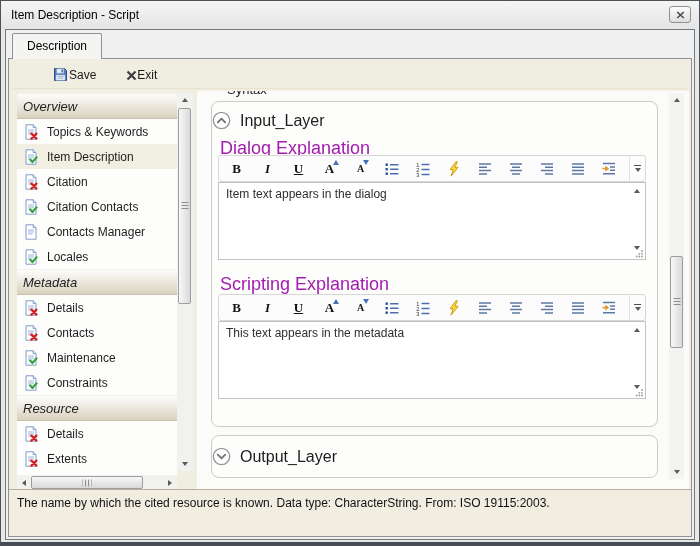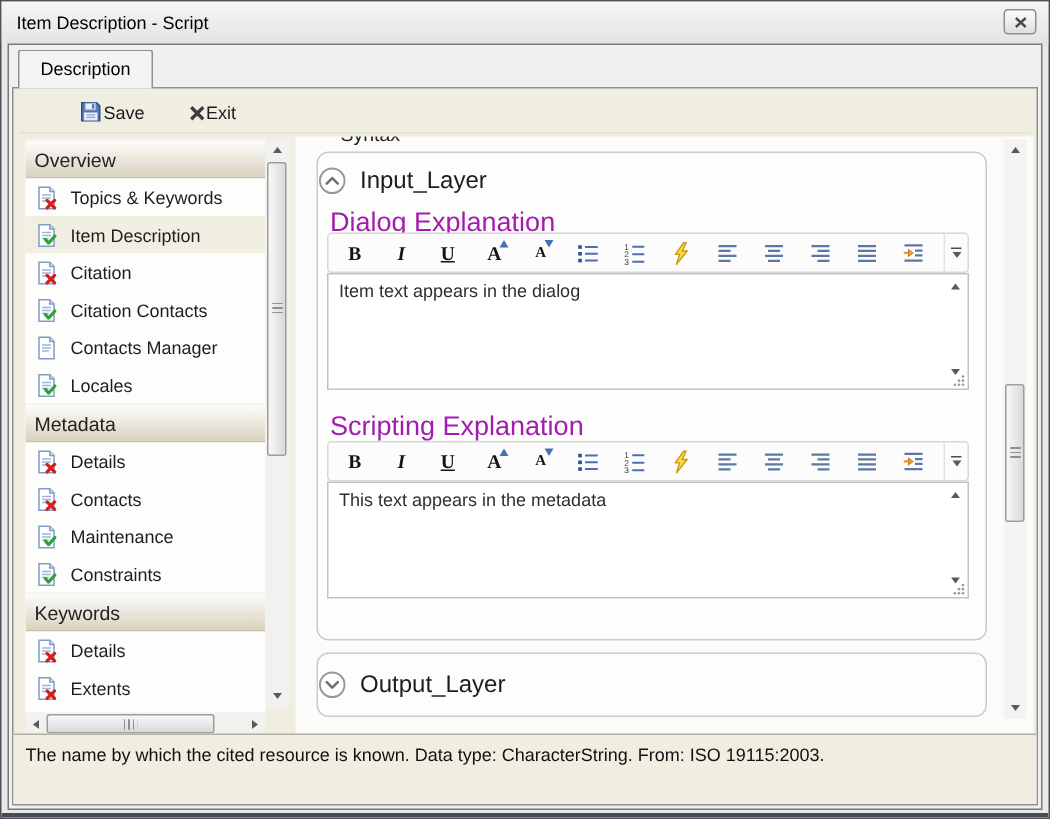--- a/index.html
+++ b/index.html
@@ -7,21 +7,21 @@
   .frame-bottom-dark{position:absolute;left:0;right:0;bottom:0;height:3px;background:#454c55;}
   .titlebar{position:absolute;top:0;left:0;right:0;height:28px;background:linear-gradient(#f5f5f5,#e4e4e4);line-height:28px;padding-left:10px;font-size:12px;color:#000;}
   .closebtn{position:absolute;top:5px;right:8px;width:20px;height:15px;border:1px solid #8f8f8f;border-radius:3px;background:linear-gradient(#fdfdfd,#dedede);display:flex;align-items:center;justify-content:center;cursor:default;}
   .client{position:absolute;left:4px;right:4px;top:28px;bottom:5px;background:#f0f0f0;border:1px solid #75797f;}
   .tab{position:absolute;left:6px;top:3px;height:26px;padding:0 14px;background:#f4f4f2;border:1px solid #8f9194;border-bottom:none;border-radius:2px 2px 0 0;font-size:12px;line-height:25px;color:#000;z-index:2;box-sizing:border-box;}
   .tabpage{position:absolute;left:2px;right:2px;top:28px;bottom:2px;background:#f0eee1;border:1px solid #8f9194;}
   .cmdbar{position:absolute;left:4px;right:4px;top:3px;height:27px;display:flex;align-items:center;gap:30px;padding-left:40px;border-bottom:1px solid #e6e2d2;box-sizing:border-box;}
   .cmd{display:flex;align-items:center;gap:0;font-size:12px;color:#1a1a1a;cursor:default;}
   
   .sidebar{position:absolute;left:8px;top:34px;width:160px;height:382px;background:#fdfdfb;overflow:hidden;font-size:12px;}
-  .sb-header{height:26px;background:linear-gradient(#fcfcfa,#d9d2bf);border-top:1px solid #f3f2ee;border-bottom:1px solid #c9c2ae;display:flex;align-items:center;padding-left:6px;font-size:13px;color:#222;box-sizing:border-box;}
+  .sb-header{height:26px;background:linear-gradient(#fcfcfa,#d9d2bf);border-top:1px solid #f3f2ee;border-bottom:1px solid #c9c2ae;display:flex;align-items:center;padding-left:6px;font-size:13px;color:#222;box-sizing:border-box;font-style:italic;}
   .sb-item{height:25px;display:flex;align-items:center;padding-left:6px;gap:8px;color:#1e1e1e;background:#fdfdfb;box-sizing:border-box;}
   .sb-item.selected{background:#f1efe2;}
   .sb-ico{width:16px;height:16px;flex:none;display:block;line-height:0;}
   
   .scroll{background:#f1f1f0;position:absolute;}
   .thumb-v{position:absolute;left:1px;width:13px;background:linear-gradient(to right,#f8f8f8,#d9d9d9);border:1px solid #9d9d9d;border-radius:2px;box-sizing:border-box;}
   .thumb-h{position:absolute;top:1px;height:13px;background:linear-gradient(#f8f8f8,#d9d9d9);border:1px solid #9d9d9d;border-radius:2px;box-sizing:border-box;}
   .grip-v{position:absolute;left:50%;top:50%;transform:translate(-50%,-50%);width:7px;height:8px;background:repeating-linear-gradient(to bottom,#8f8f8f 0 1px,transparent 1px 3px);}
   .grip-hh{position:absolute;left:50%;top:50%;transform:translate(-50%,-50%);width:9px;height:7px;background:repeating-linear-gradient(to right,#8f8f8f 0 1px,transparent 1px 3px);}
   .t-up{width:0;height:0;border-left:3.5px solid transparent;border-right:3.5px solid transparent;border-bottom:4.5px solid #5a5a5a;}
@@ -191,21 +191,21 @@
           <div class="sb-item">
             <span class="sb-ico"><svg width="16" height="16" viewBox="0 0 16 16">
                 <path d="M3 .8h7.2L13 3.6v11.6H3z" fill="#fff" stroke="#7f9cc6"></path>
                 <path d="M10.2 .8v2.8H13" fill="#dde7f4" stroke="#7f9cc6"></path>
                 <path d="M5 6h6M5 8h6M5 10h4.5" stroke="#9cb6da" stroke-width="1.1"></path>
                 <path d="M7.2 10.6l2.2 2.5 4.2-4.8" fill="none" stroke="#2fa13d" stroke-width="2.1" stroke-linecap="round" stroke-linejoin="round"></path>
               </svg></span>
             <span class="sb-label">Constraints</span>
           </div>
           <div class="sb-header">
-            <span>Keywords</span>
+            <span>Resource</span>
           </div>
           <div class="sb-item">
             <span class="sb-ico"><svg width="16" height="16" viewBox="0 0 16 16">
                 <path d="M3 .8h7.2L13 3.6v11.6H3z" fill="#fff" stroke="#7f9cc6"></path>
                 <path d="M10.2 .8v2.8H13" fill="#dde7f4" stroke="#7f9cc6"></path>
                 <path d="M5 6h6M5 8h6M5 10h4.5" stroke="#9cb6da" stroke-width="1.1"></path>
                 <path d="M8.4 9.6l5 5m0-5l-5 5" stroke="#d21f1f" stroke-width="2.2" stroke-linecap="round"></path>
               </svg></span>
             <span class="sb-label">Details</span>
           </div>

